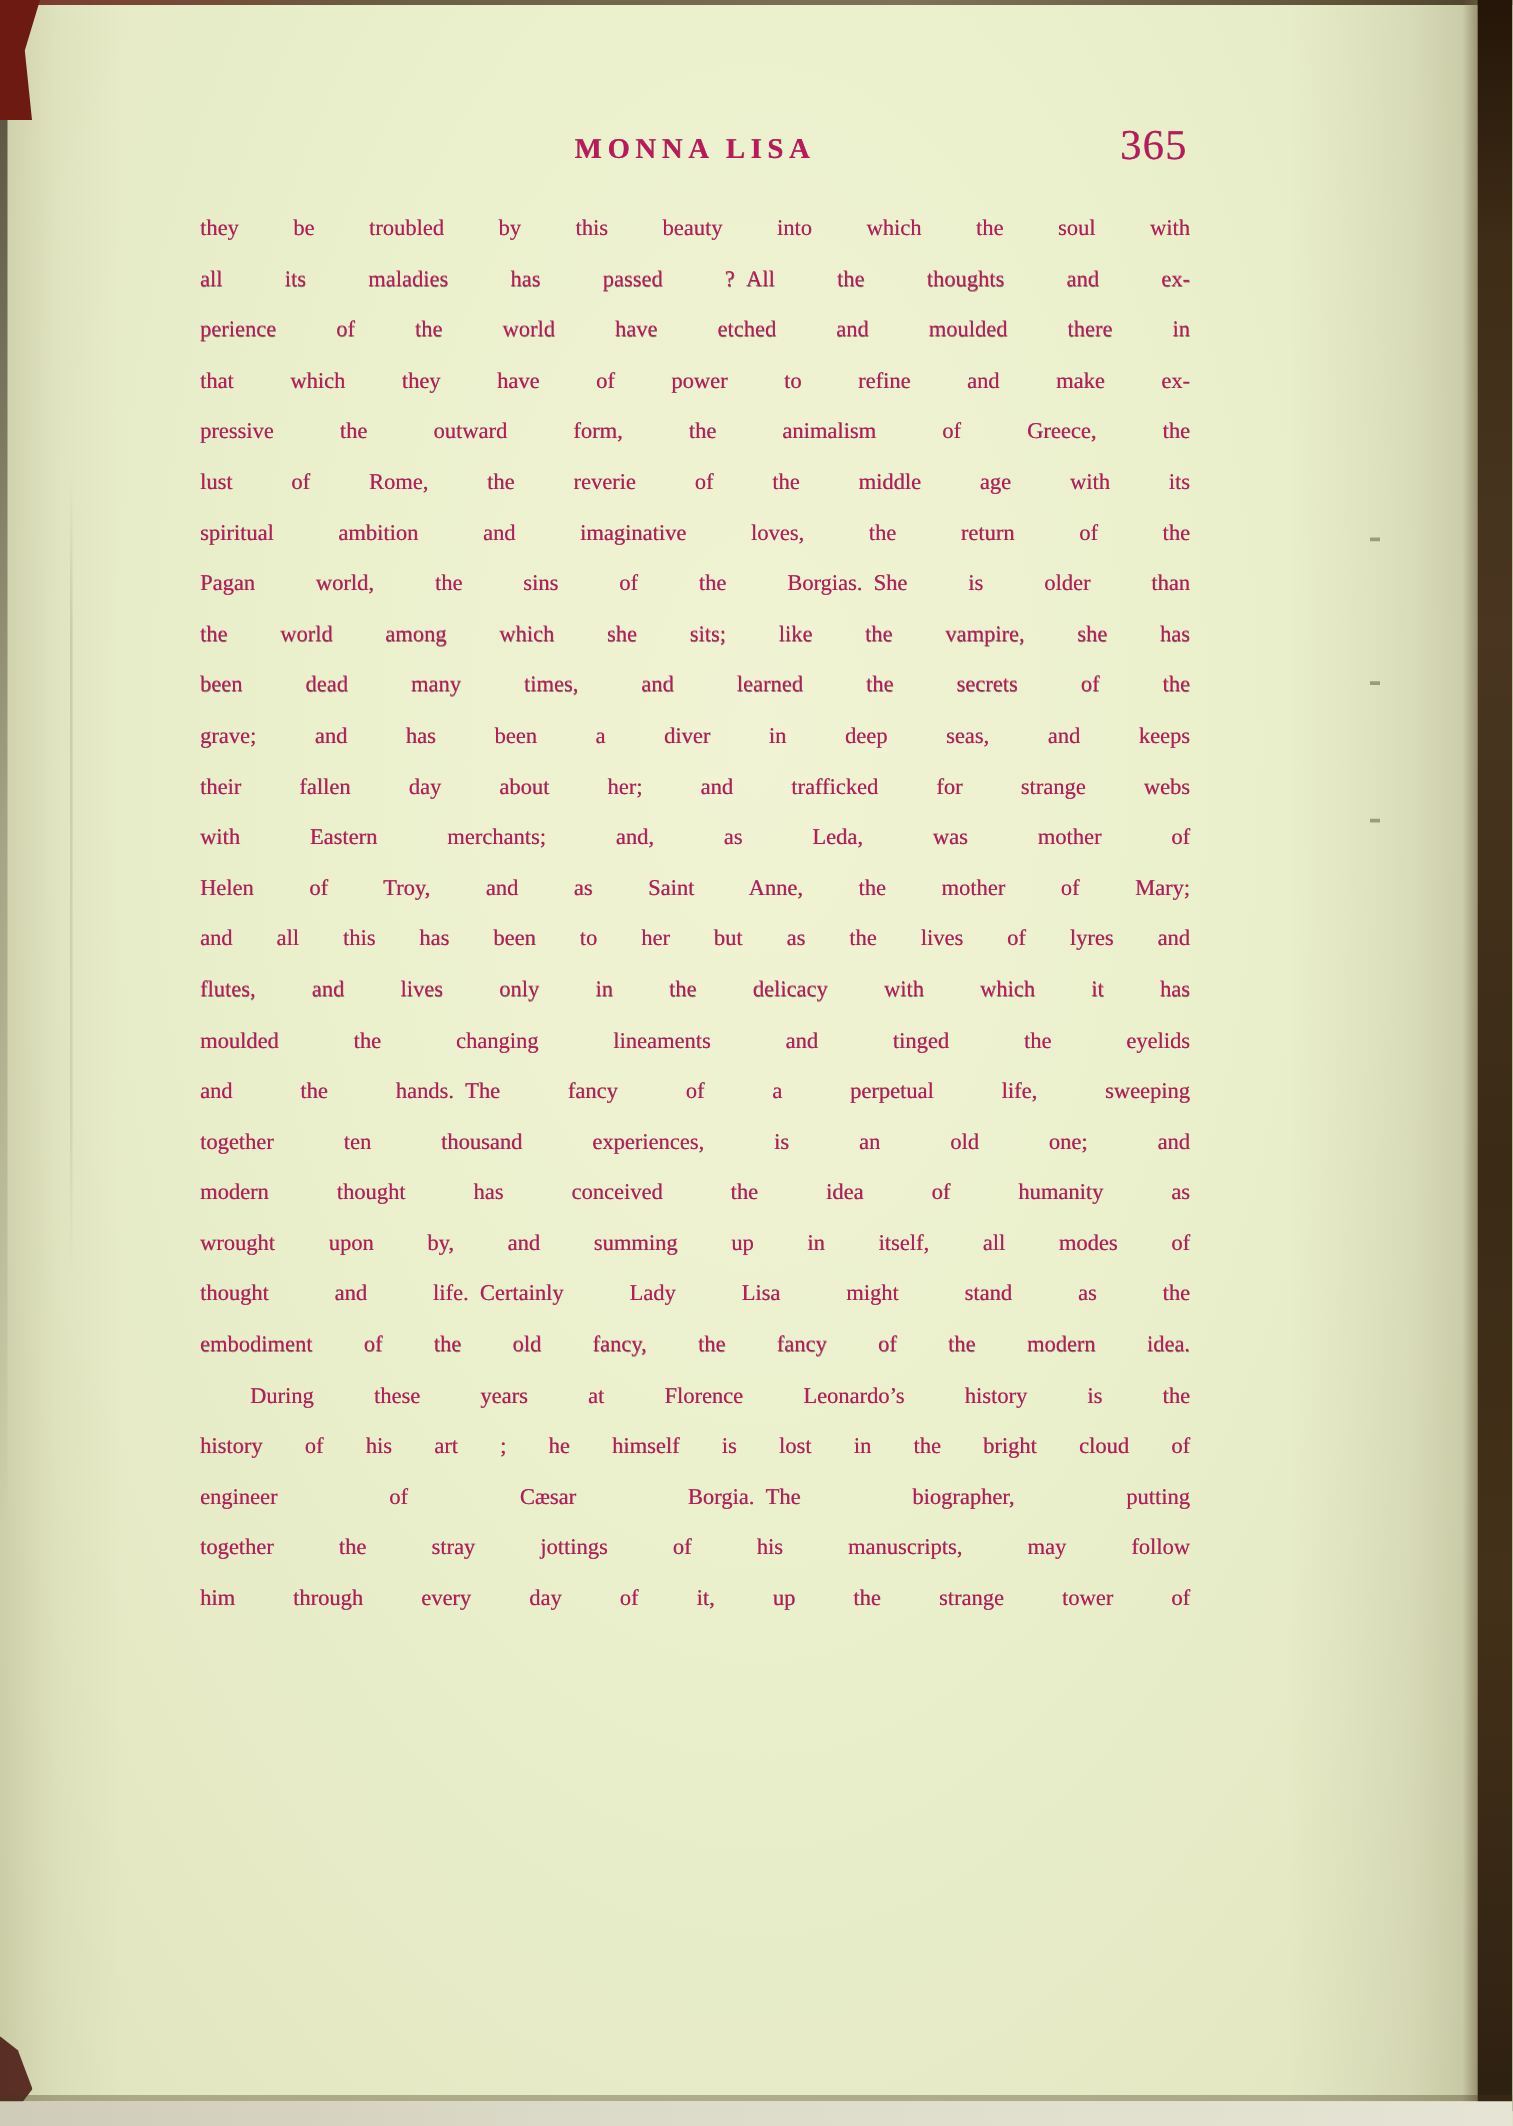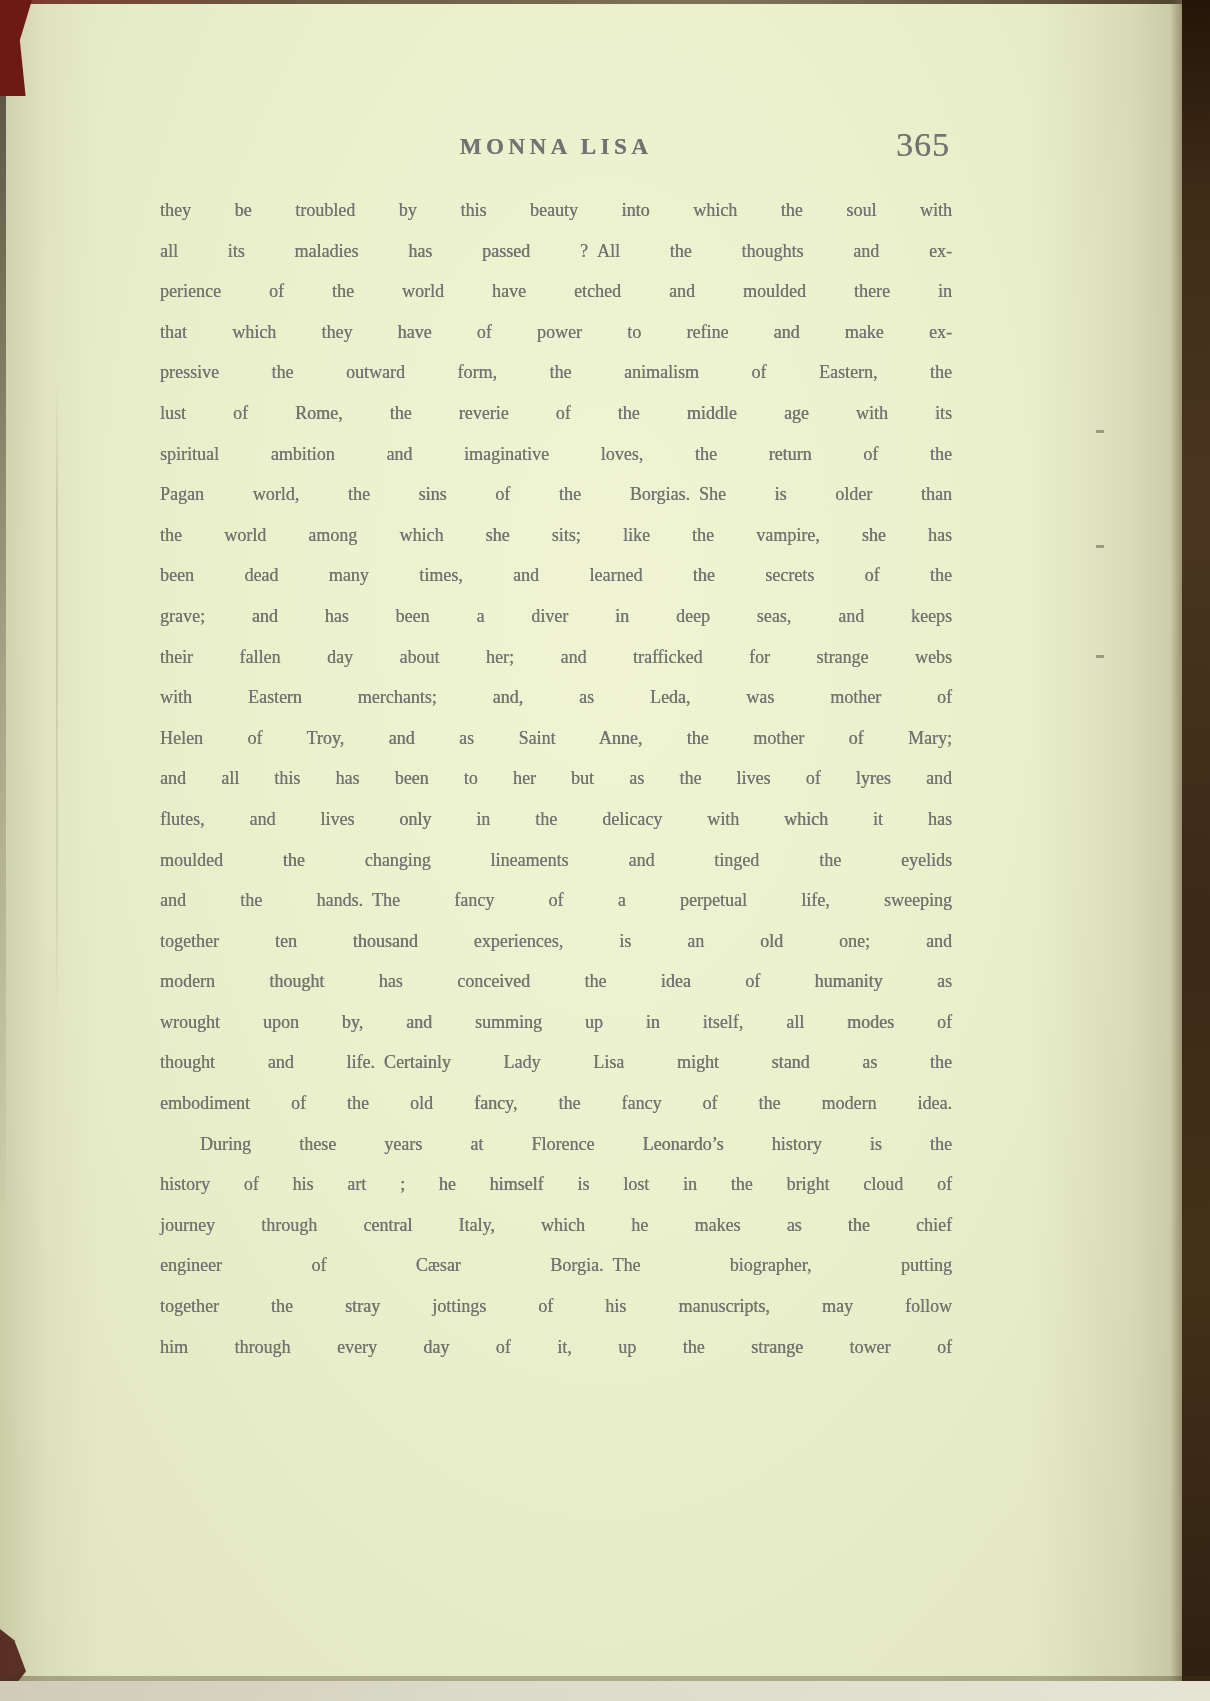--- a/index.html
+++ b/index.html
@@ -52,23 +52,22 @@
   }
   .crease {
     position:absolute; left:56px; top:380px; width:2px; height:640px;
     background:linear-gradient(180deg, rgba(60,55,35,0), rgba(60,55,35,0.14) 20%, rgba(60,55,35,0.10) 80%, rgba(60,55,35,0));
   }
   .margin-dash { position:absolute; left:1096px; width:8px; height:3px; background:rgba(60,50,30,0.40); }
   .d1 { top:430px; } .d2 { top:545px; } .d3 { top:655px; }
 
   .text-block {
     position:absolute; left:160px; top:100px; width:792px;
-    color:#737373;
+    color:#be185d;
     text-shadow:0.3px 0.3px 0.2px rgba(40,38,30,0.55);
-    margin-top:28px;
   }
   .page-header { position:relative; height:62px; }
   .running-title {
     position:absolute; left:50%; transform:translateX(-50%); top:6px;
     font-weight:bold; font-size:23px; letter-spacing:4.5px; white-space:nowrap;
   }
   .page-num { position:absolute; right:2px; top:-2px; font-size:34px; letter-spacing:1px; }
 
   .para { margin:0; }
   .para .line {
@@ -97,21 +96,21 @@
 <div class="text-block">
   <div class="page-header">
     <span class="running-title">MONNA LISA</span>
     <span class="page-num">365</span>
   </div>
   <div class="para">
       <div class="line">they be troubled by this beauty into which the soul with</div>
       <div class="line">all its maladies has passed ? All the thoughts and ex-</div>
       <div class="line">perience of the world have etched and moulded there in</div>
       <div class="line">that which they have of power to refine and make ex-</div>
-      <div class="line">pressive the outward form, the animalism of Eastern, the</div>
+      <div class="line">pressive the outward form, the animalism of Greece, the</div>
       <div class="line">lust of Rome, the reverie of the middle age with its</div>
       <div class="line">spiritual ambition and imaginative loves, the return of the</div>
       <div class="line">Pagan world, the sins of the Borgias. She is older than</div>
       <div class="line">the world among which she sits; like the vampire, she has</div>
       <div class="line">been dead many times, and learned the secrets of the</div>
       <div class="line">grave; and has been a diver in deep seas, and keeps</div>
       <div class="line">their fallen day about her; and trafficked for strange webs</div>
       <div class="line">with Eastern merchants; and, as Leda, was mother of</div>
       <div class="line">Helen of Troy, and as Saint Anne, the mother of Mary;</div>
       <div class="line">and all this has been to her but as the lives of lyres and</div>
@@ -120,18 +119,17 @@
       <div class="line">and the hands. The fancy of a perpetual life, sweeping</div>
       <div class="line">together ten thousand experiences, is an old one; and</div>
       <div class="line">modern thought has conceived the idea of humanity as</div>
       <div class="line">wrought upon by, and summing up in itself, all modes of</div>
       <div class="line">thought and life. Certainly Lady Lisa might stand as the</div>
       <div class="line">embodiment of the old fancy, the fancy of the modern idea.</div>
     </div>
   <div class="para indented">
       <div class="line">During these years at Florence Leonardo’s history is the</div>
       <div class="line">history of his art ; he himself is lost in the bright cloud of</div>
-      <div class="line">journey through central Italy, which he makes as the chief</div>
       <div class="line">engineer of Cæsar Borgia. The biographer, putting</div>
       <div class="line">together the stray jottings of his manuscripts, may follow</div>
       <div class="line">him through every day of it, up the strange tower of</div>
     </div>
 </div>
 
 </body></html>

